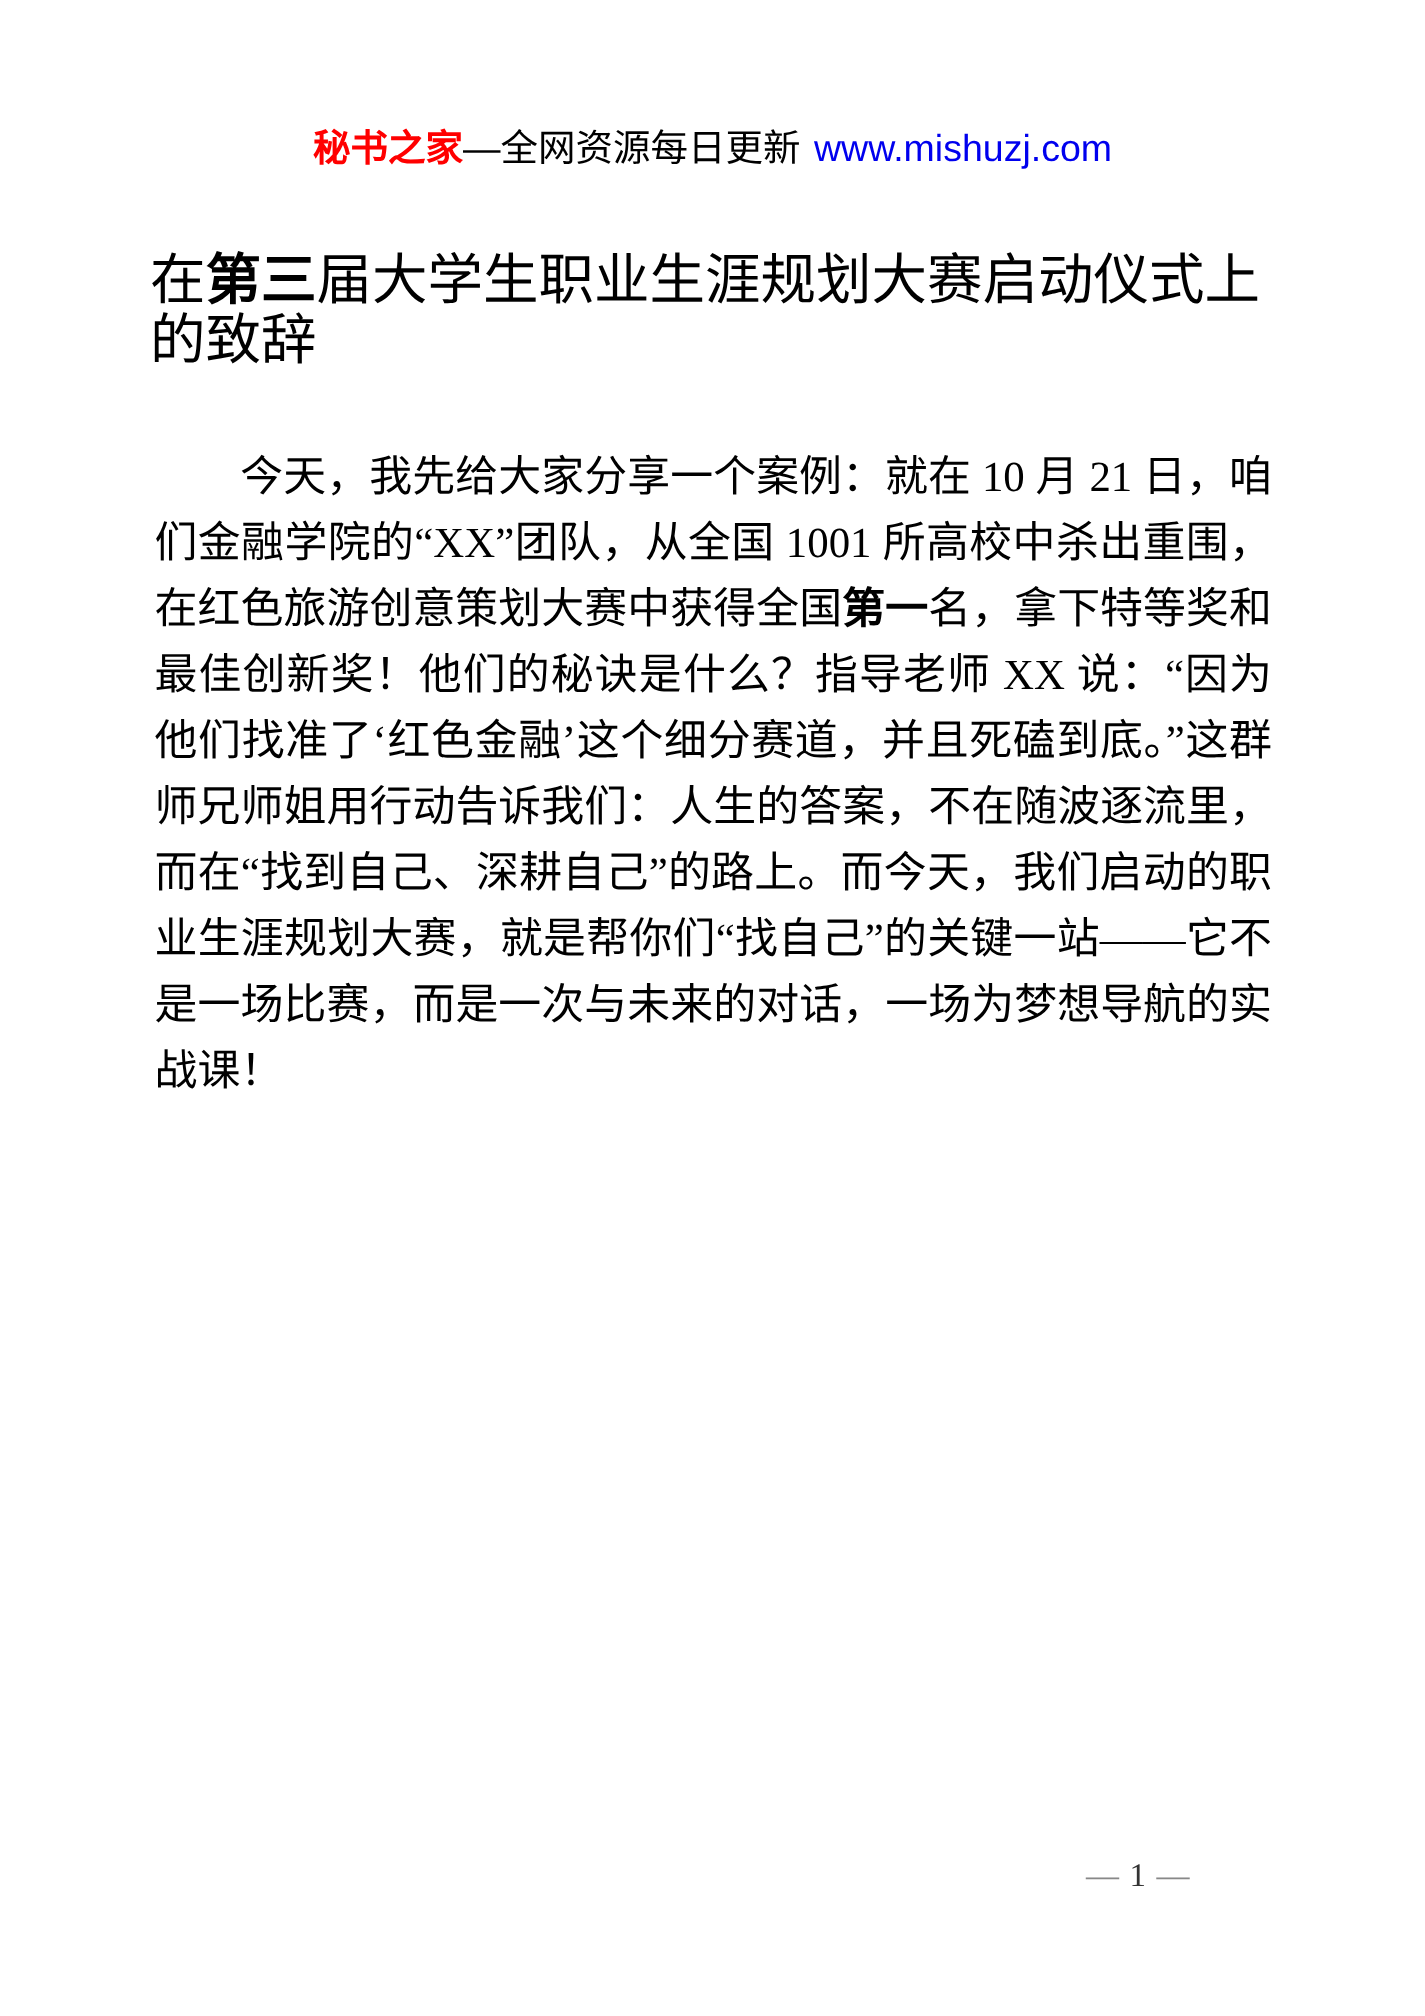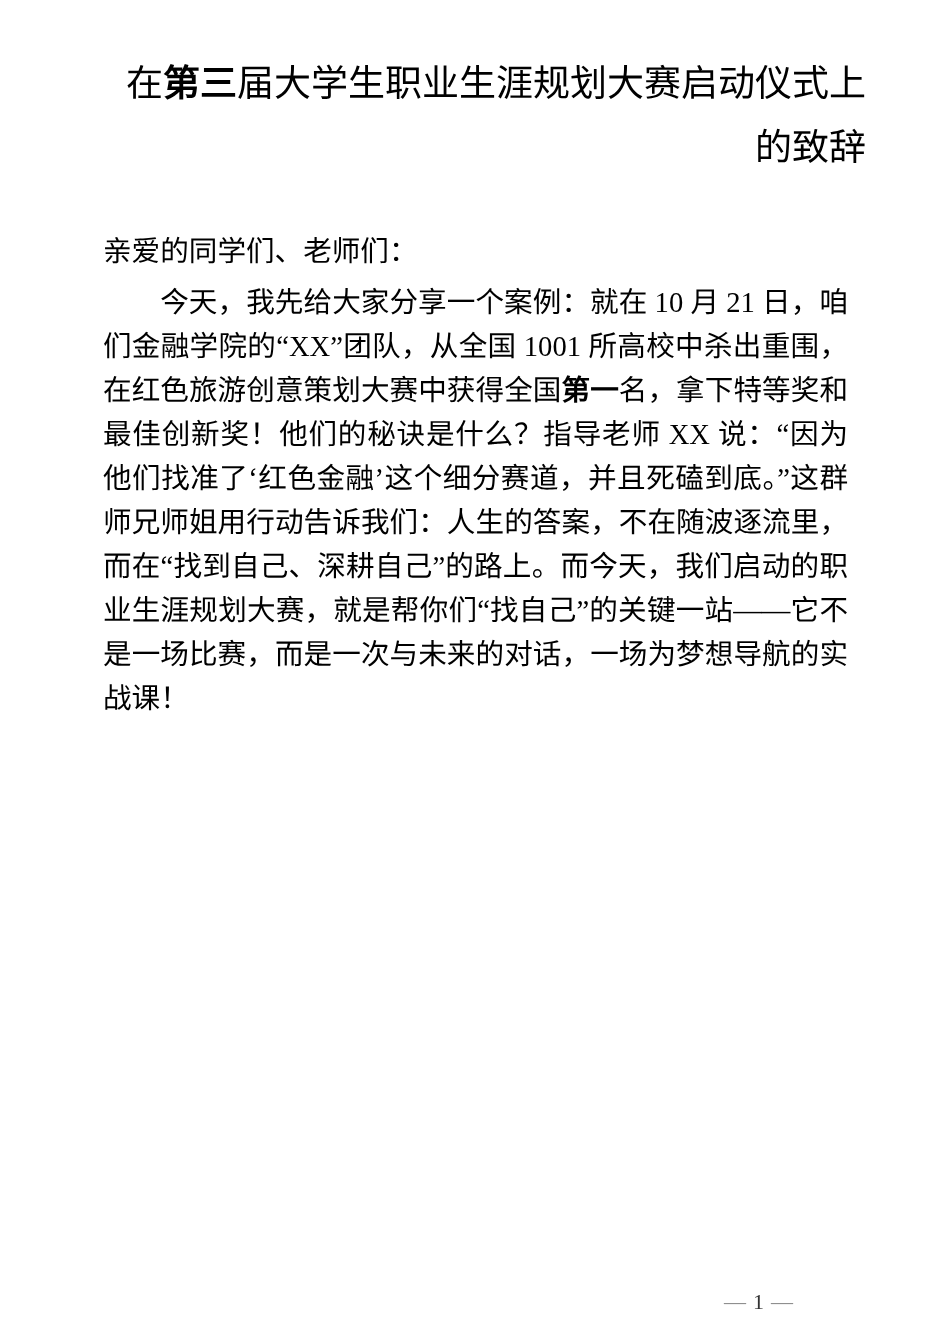--- a/index.html
+++ b/index.html
@@ -24,23 +24,23 @@
     font-family: "Liberation Sans", "DejaVu Sans", sans-serif;
     white-space: nowrap;
   }
   .site-name { color: #ff0000; font-weight: bold; }
   .tagline   { color: #000000; }
   .site-url  { color: #0000ee; margin-left: 9px; text-decoration: none; }
 
   
   .doc-title {
     margin: 52px 84px 0 100px;
-    text-align: right;
+    text-align: left;
     font-size: 37px;
-    line-height: 64px;
+    line-height: 40px;
     font-weight: normal;
     color: #000000;
     font-family: "Liberation Sans", "DejaVu Sans", sans-serif;
   }
 
   
   .content {
     margin: 50px 102px 0 103px;
     font-size: 28.6px;
     line-height: 44px;
@@ -62,25 +62,27 @@
     white-space: nowrap;
   }
   .footer .dash { color: #888888; margin: 0 7px; }
   .footer .pagenum { color: #333333; }
 </style>
 </head>
 <body>
 
 <div class="page">
 
+  <div class="header">
+    <span class="site-name" style="color: rgb(255, 0, 0);">秘书之家</span><span class="tagline" style="color: rgb(0, 0, 0);">—全网资源每日更新</span><span class="site-url" style="color: rgb(0, 0, 238);">www.mishuzj.com</span>
+  </div>
 
   <h1 class="doc-title" id="doc-title"><span>在</span><span class="bold">第三</span><span>届大学生职业生涯规划大赛启动仪式上的致辞</span></h1>
 
   <div class="content" id="content">
-      <p><span>亲爱的同学们、老师们：</span></p>
       <p class="indent"><span>今天，我先给大家分享一个案例：就在 10 月 21 日，咱们金融学院的“XX”团队，从全国 1001 所高校中杀出重围，在红色旅游创意策划大赛中获得全国</span><span class="bold">第一</span><span>名，拿下特等奖和最佳创新奖！他们的秘诀是什么？指导老师 XX 说：“因为他们找准了‘红色金融’这个细分赛道，并且死磕到底。”这群师兄师姐用行动告诉我们：人生的答案，不在随波逐流里，而在“找到自己、深耕自己”的路上。而今天，我们启动的职业生涯规划大赛，就是帮你们“找自己”的关键一站——它不是一场比赛，而是一次与未来的对话，一场为梦想导航的实战课！</span></p>
     </div>
 
   <div class="footer">
     <span class="dash">—</span><span class="pagenum">1</span><span class="dash">—</span>
   </div>
 
 </div>
 
 </body></html>

